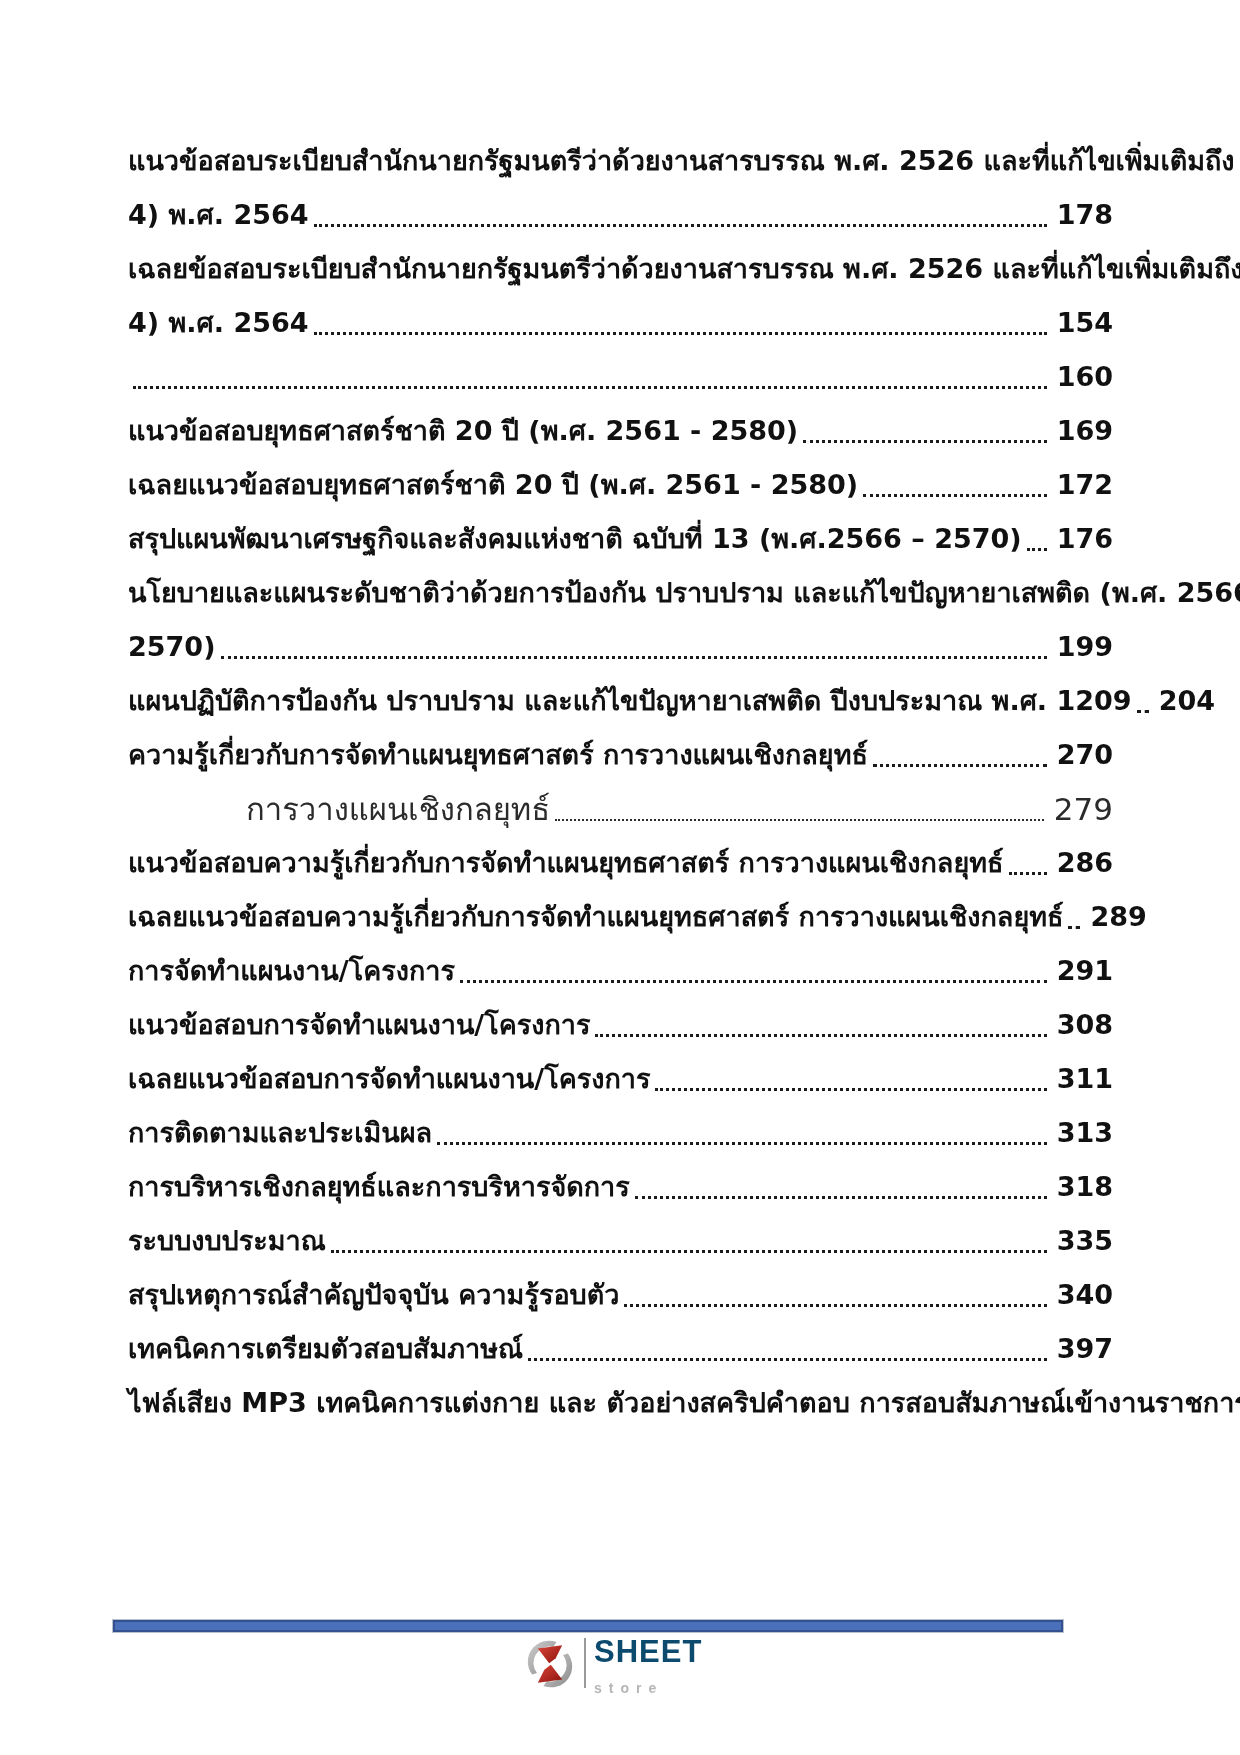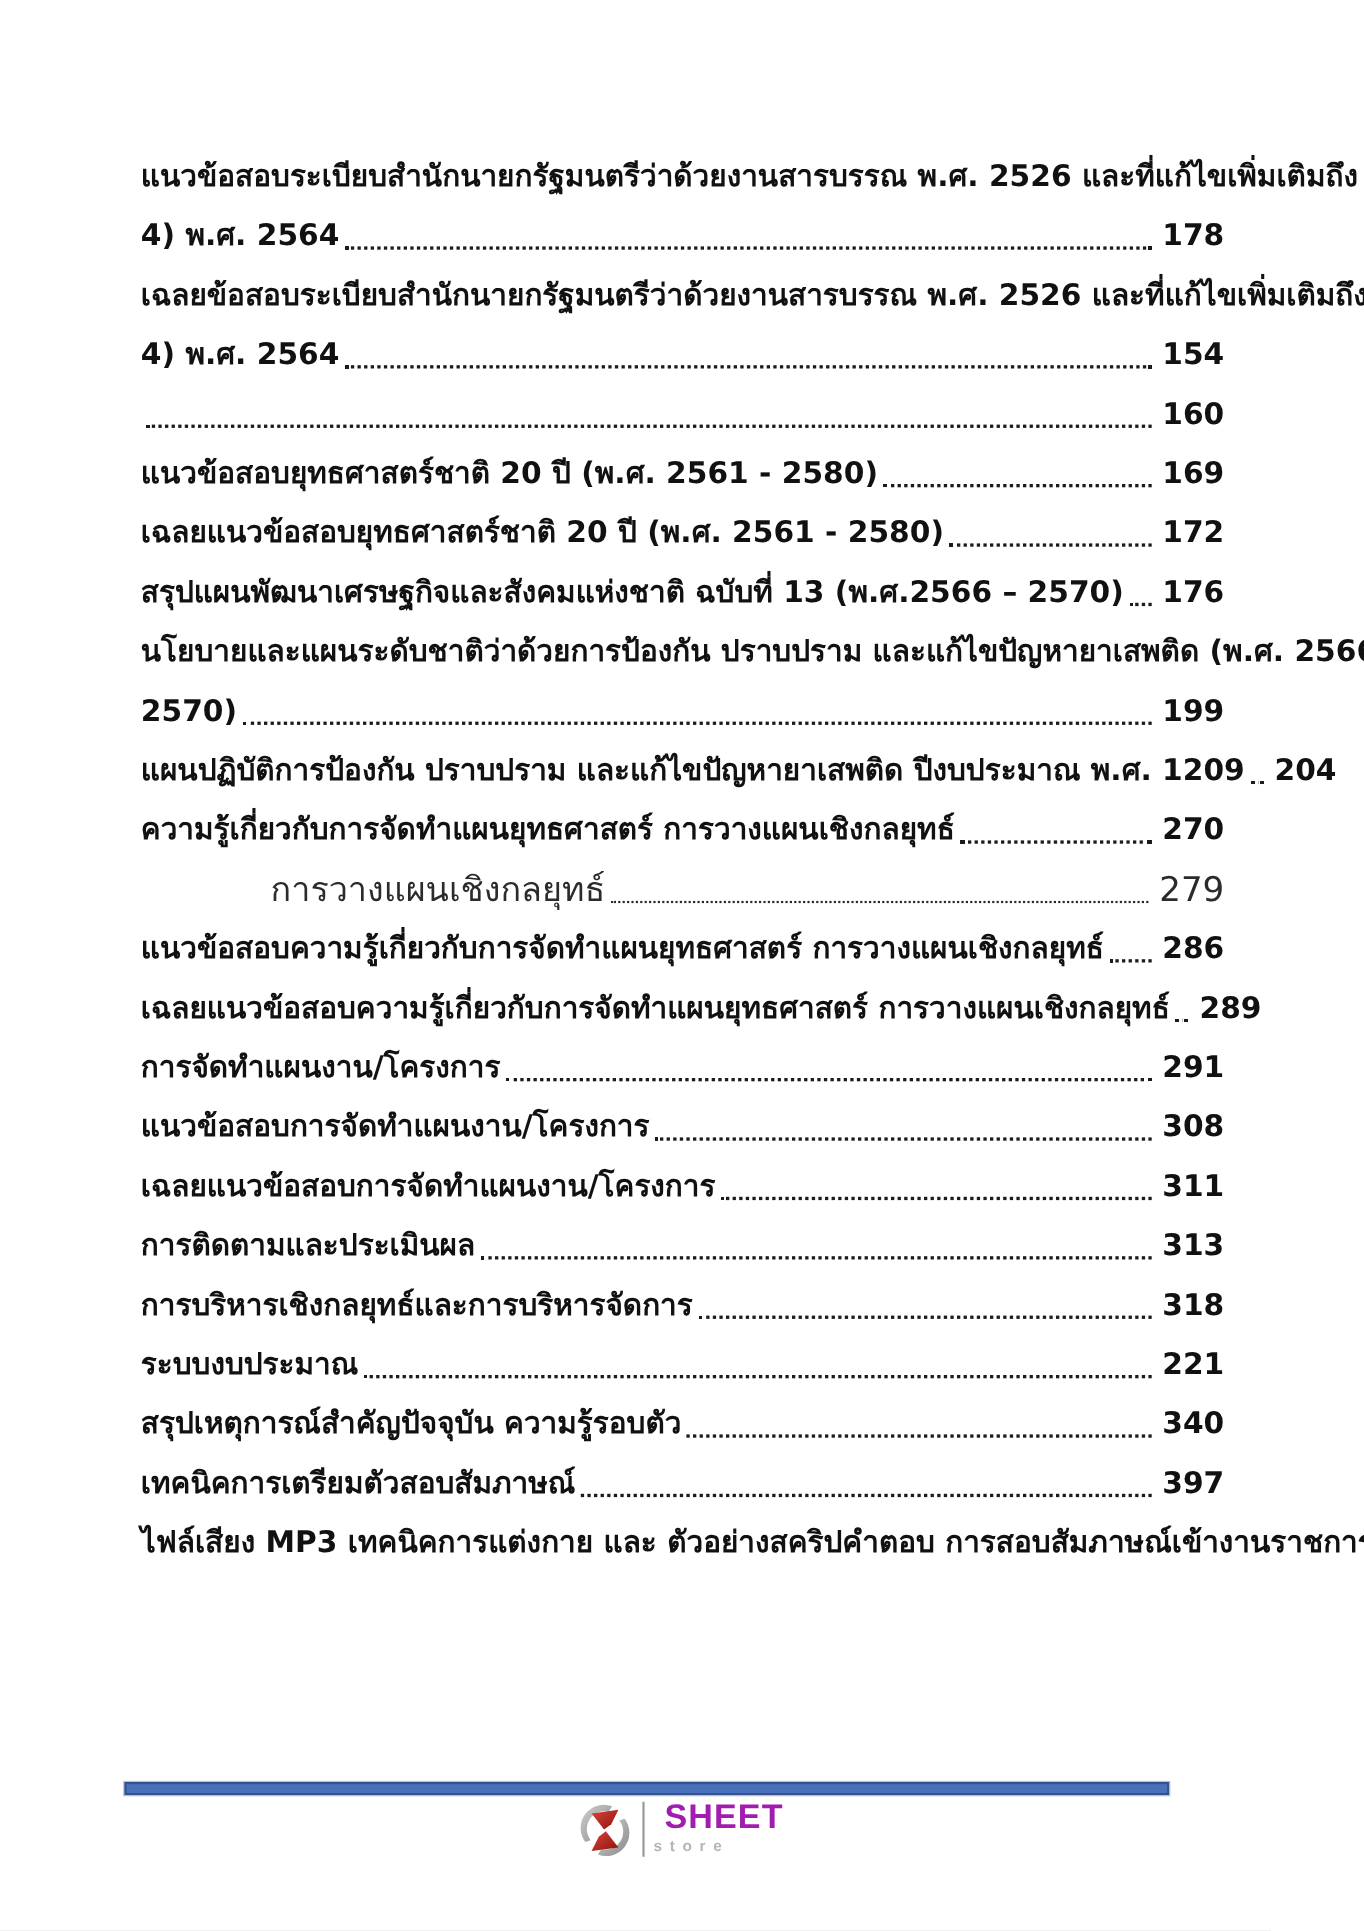--- a/index.html
+++ b/index.html
@@ -90,21 +90,21 @@
     font-weight:700;
     letter-spacing:1px;
     line-height:1.05;
   }
   .logo-sub{
     font-family:"Liberation Sans","DejaVu Sans",sans-serif;
     font-size:14px;
     font-weight:700;
     letter-spacing:7px;
     line-height:1.2;
-    margin-top:1px;
+    margin-top:11px;
   }
 </style>
 </head>
 <body>
 
 <div class="page">
 
   <div class="toc" id="toc-list">
       <div class="toc-entry">
         <div class="toc-line">
@@ -230,21 +230,21 @@
         <div class="toc-line">
           <span class="title">การบริหารเชิงกลยุทธ์และการบริหารจัดการ</span>
           <span class="leader"></span>
           <span class="page-num">318</span>
         </div>
       </div>
       <div class="toc-entry">
         <div class="toc-line">
           <span class="title">ระบบงบประมาณ</span>
           <span class="leader"></span>
-          <span class="page-num">221</span>
+          <span class="page-num">335</span>
         </div>
       </div>
       <div class="toc-entry">
         <div class="toc-line">
           <span class="title">สรุปเหตุการณ์สำคัญปัจจุบัน ความรู้รอบตัว</span>
           <span class="leader"></span>
           <span class="page-num">340</span>
         </div>
       </div>
       <div class="toc-entry">
@@ -275,18 +275,18 @@
           <stop offset="1" stop-color="#8a8a8a"></stop>
         </linearGradient>
       </defs>
       <path d="M10 45 A 26 26 0 0 1 40 5 L 36 11 A 20 20 0 0 0 16 43 Z" fill="url(#grayg)"></path>
       <path d="M54 19 A 26 26 0 0 1 24 59 L 28 53 A 20 20 0 0 0 48 21 Z" fill="url(#grayg)"></path>
       <path d="M47 9 L17 13 L31 31 L39 25 Z" fill="url(#redg)"></path>
       <path d="M17 55 L47 51 L33 33 L25 39 Z" fill="url(#redg)"></path>
     </svg>
     <div class="logo-divider"></div>
     <div class="logo-text">
-      <span class="logo-brand" style="color: #a21caf; margin-left: 10px;">SHEET</span>
+      <span class="logo-brand" style="color: #0c4a6e;">SHEET</span>
       <span class="logo-sub" style="color: rgb(181, 181, 181);">store</span>
     </div>
   </div>
 
 </div>
 
 </body></html>

